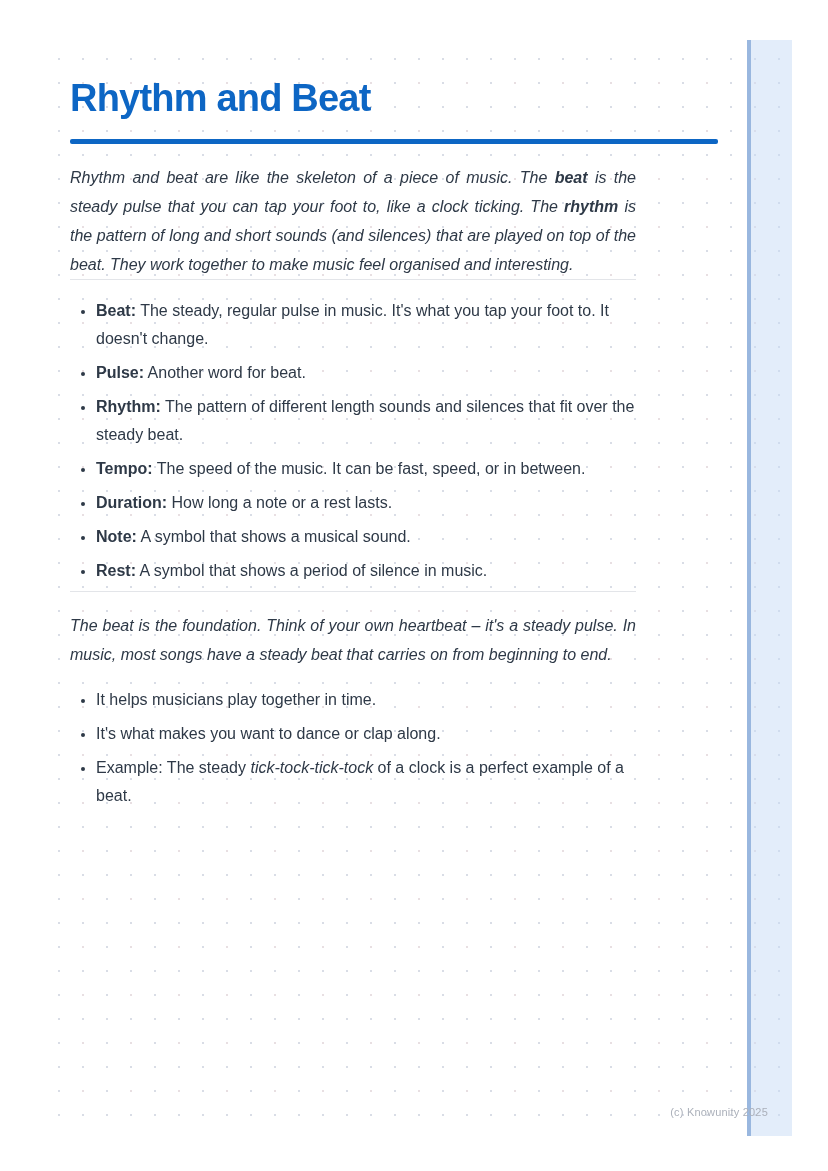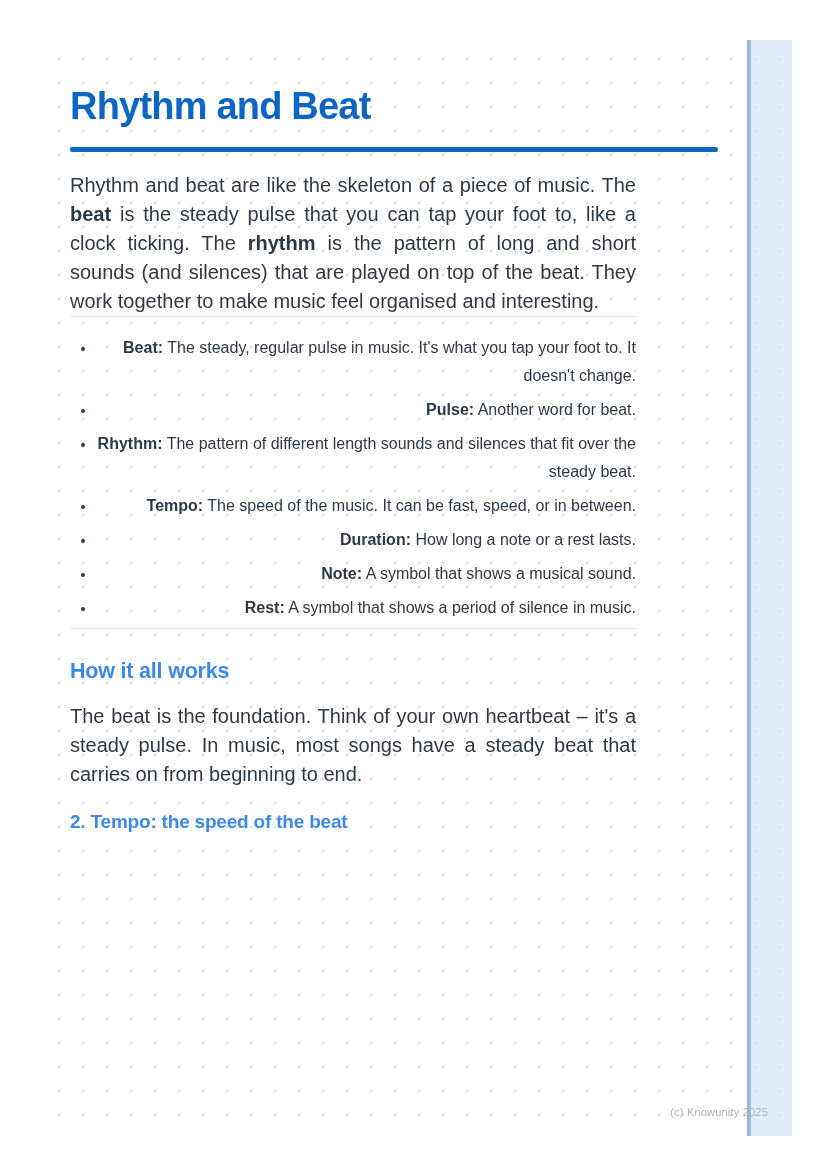--- a/index.html
+++ b/index.html
@@ -43,21 +43,21 @@
     left: 711px;
     top: 0;
     bottom: 0;
     width: 41px;
     background: rgba(199, 220, 246, 0.5);
   }
   
   .content {
     position: absolute;
     left: 30px;
-    top: 8px;
+    top: 0;
     width: 648px;
   }
   .page-title {
     margin: 38px 0 0 0;
     font-size: 38px;
     line-height: 40px;
     font-weight: 800;
     letter-spacing: -0.8px;
     color: #0d66c4;
   }
@@ -82,45 +82,45 @@
     font-size: 19px;
     line-height: 22px;
     font-weight: 700;
     color: #3d88e9;
     letter-spacing: -0.2px;
   }
   .h2-first   { margin-top: 37px; }
   .h2-after-hr{ margin-top: 30px; }
   p.body {
     margin: 19px 0 0 0;
-    font-size: 20px;
+    font-size: 16px;
     line-height: 29px;
     color: #2e3947;
     text-align: justify;
+    font-style: italic;
   }
   hr.divider {
     border: none;
     border-top: 1px solid #e3e5e9;
     margin: 0;
     width: 566px;
   }
   .hr-1 { margin-top: 13px; }
   .hr-2 { margin-top: 6px; }
   ul.bullets {
     margin: 17px 0 0 0;
     padding: 0 0 0 26px;
     list-style: disc;
     color: #2e3947;
   }
   ul.bullets li {
     font-size: 16px;
     line-height: 28px;
     margin-bottom: 6px;
     color: #2e3947;
-    text-align: right;
   }
   ul.bullets li::marker { color: #2e3947; font-size: 14px; }
   .term { font-weight: 700; }
   .em-it { font-style: italic; }
   strong { font-weight: 700; }
   .h3-sub1 { margin-top: 33px; }
   .h3-sub2 { margin-top: 22px; }
   .ul-beat { margin-top: 12px; }
   .watermark {
     position: absolute;
@@ -157,24 +157,27 @@
           <li><span class="term">Pulse:</span><span> Another word for beat.</span></li>
           <li><span class="term">Rhythm:</span><span> The pattern of different length sounds and silences that fit over the steady beat.</span></li>
           <li><span class="term">Tempo:</span><span> The speed of the music. It can be fast, speed, or in between.</span></li>
           <li><span class="term">Duration:</span><span> How long a note or a rest lasts.</span></li>
           <li><span class="term">Note:</span><span> A symbol that shows a musical sound.</span></li>
           <li><span class="term">Rest:</span><span> A symbol that shows a period of silence in music.</span></li>
         </ul>
 
         <hr class="divider hr-2">
 
-        <h2 class="h2-after-hr">How it all works</h2>
 
         <p class="body">The beat is the foundation. Think of your own heartbeat – it's a steady pulse. In music, most songs have a steady beat that carries on from beginning to end.</p>
+        <ul class="bullets ul-beat">
+          <li>It helps musicians play together in time.</li>
+          <li>It's what makes you want to dance or clap along.</li>
+          <li><span>Example: The steady </span><span class="em-it">tick-tock-tick-tock</span><span> of a clock is a perfect example of a beat.</span></li>
+        </ul>
 
-        <h3 class="h3-sub2">2. Tempo: the speed of the beat</h3>
 
       </div>
     </div>
 
     <div class="watermark">(c) Knowunity 2025</div>
   </div>
 </div>
 
 </body></html>

